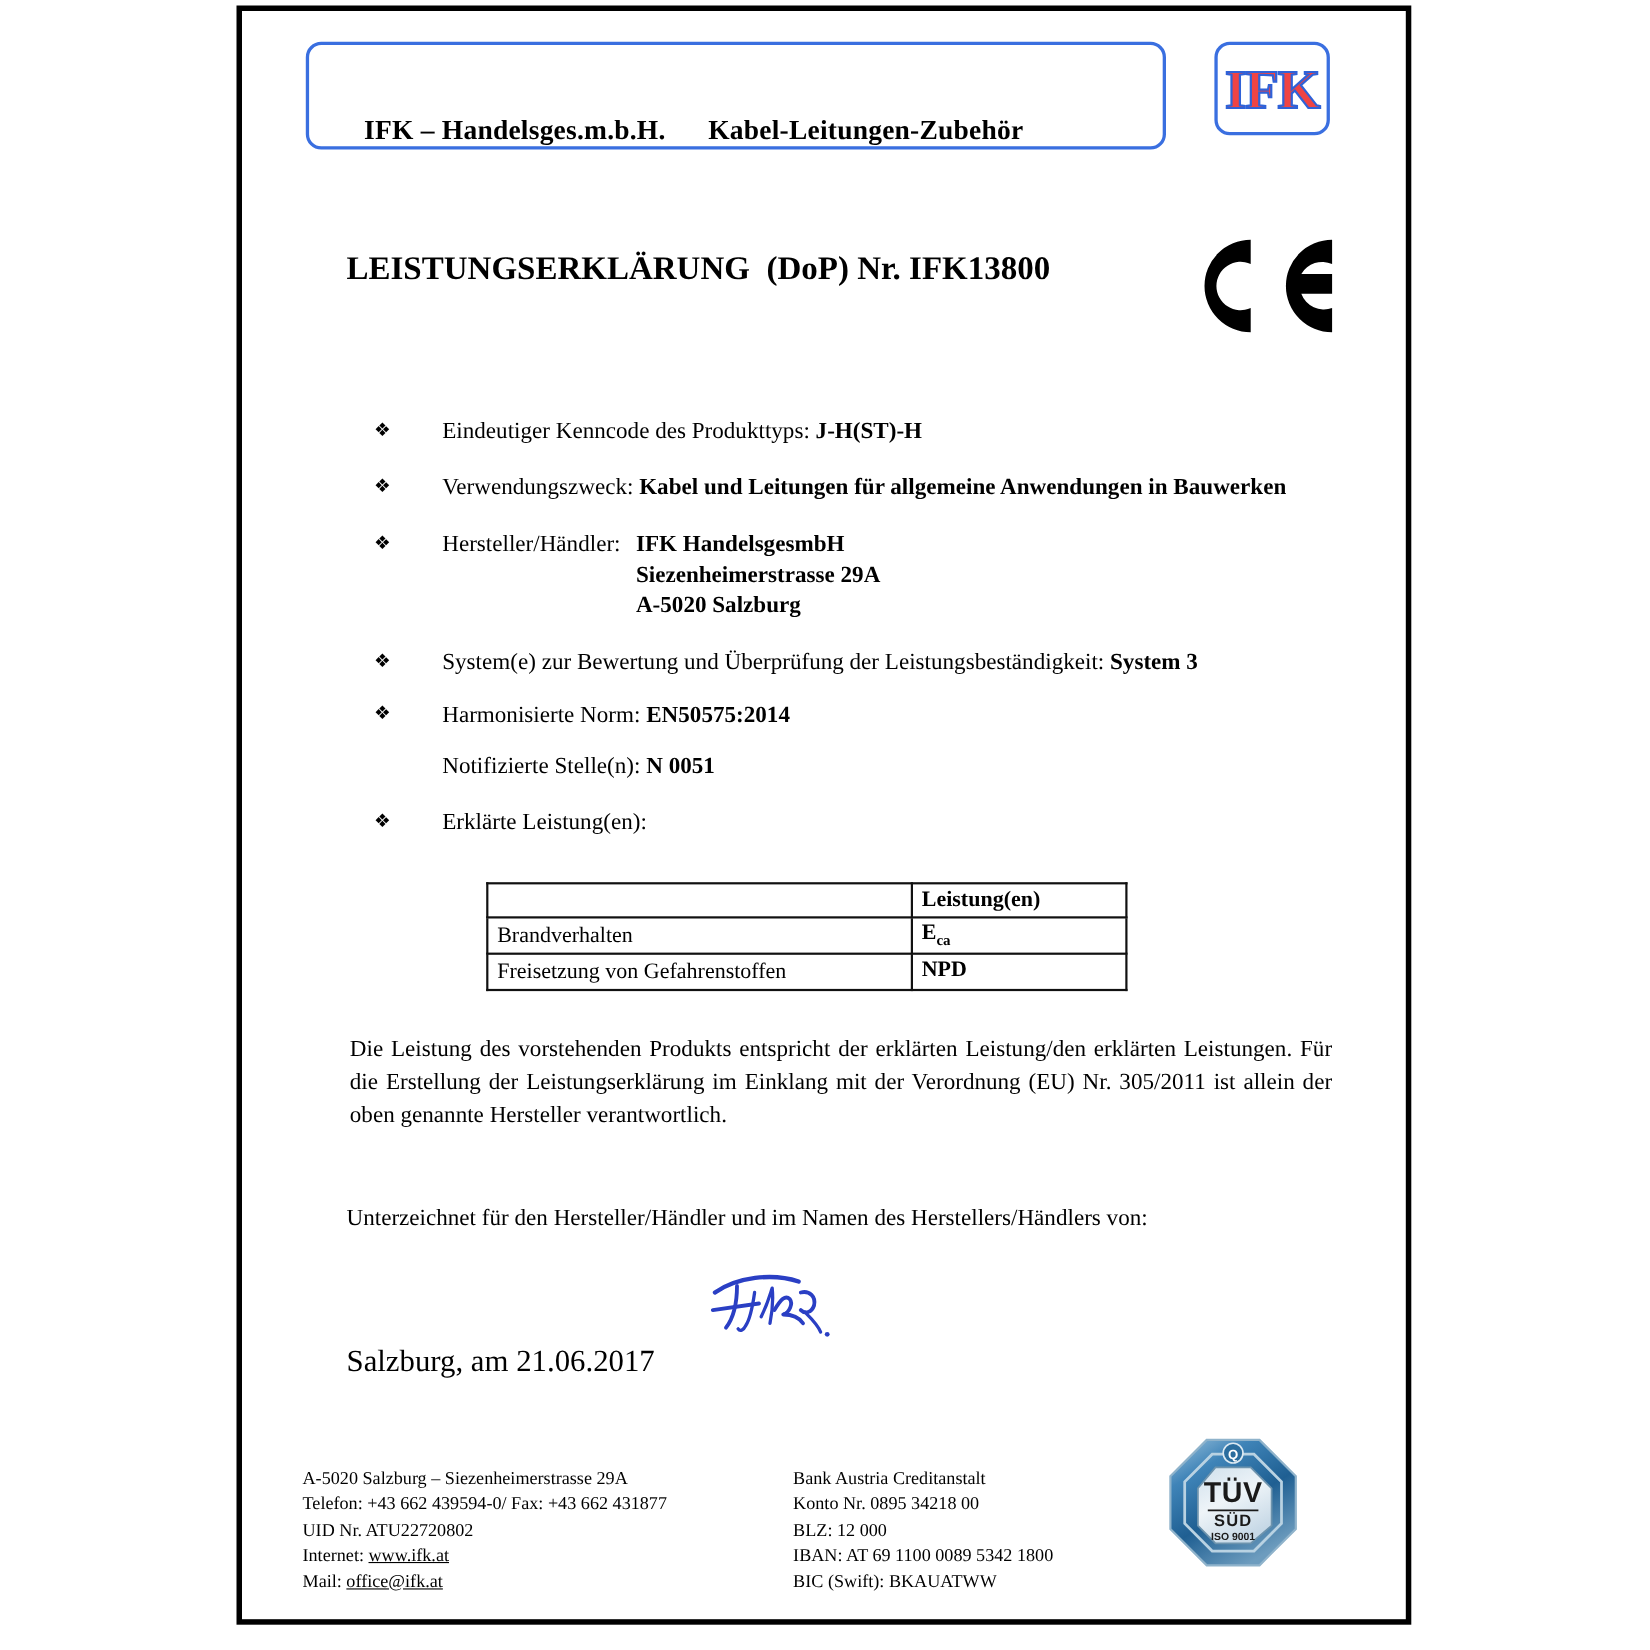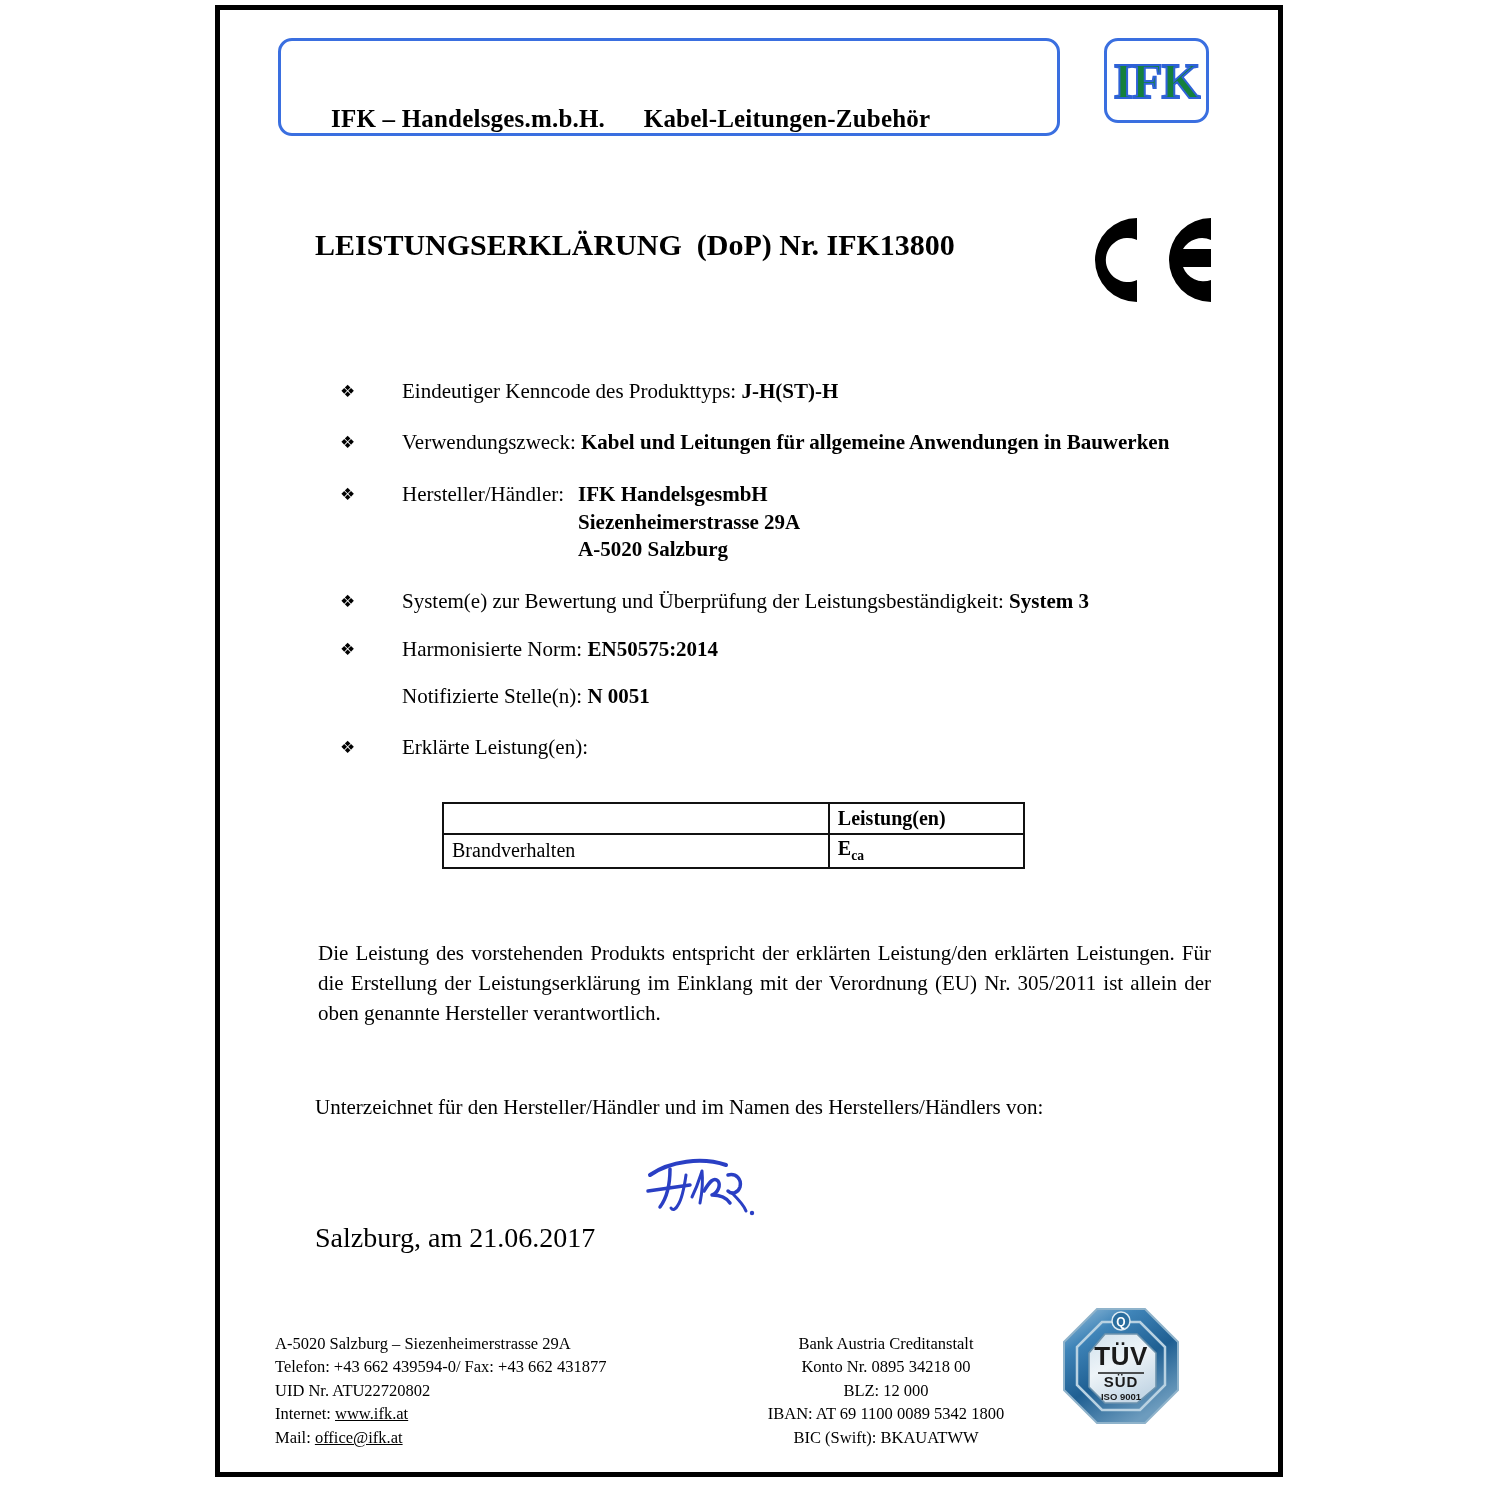--- a/index.html
+++ b/index.html
@@ -64,21 +64,21 @@
     box-sizing: border-box;
     display: flex;
     align-items: center;
     justify-content: center;
   }
   .logo-letters {
     font-family: "Liberation Serif", "DejaVu Serif", serif;
     font-weight: bold;
     font-size: 50px;
     line-height: 1;
-    color: #15803d;
+    color: #ef4444;
     -webkit-text-stroke: 2px #2f62d8;
     letter-spacing: -1px;
   }
 
   
   .doc-title {
     position: absolute;
     left: 95px;
     top: 218px;
     font-weight: bold;
@@ -194,21 +194,21 @@
     left: 55px;
     top: 1322px;
     font-size: 16.5px;
     line-height: 1.42;
   }
   .footer-col {
     position: absolute;
     top: 0;
   }
   .footer-col.left { left: 0; width: 380px; }
-  .footer-col.right { left: 446px; width: 330px; text-align: center; }
+  .footer-col.right { left: 446px; width: 330px; }
   .u { text-decoration: underline; }
 
   .tuv {
     position: absolute;
     left: 840px;
     top: 1295px;
   }
 </style>
 </head>
 <body>
@@ -280,20 +280,24 @@
 
   <table class="perf-table">
     <tbody>
       <tr>
         <td class="col-a"></td>
         <td class="col-b hdr">Leistung(en)</td>
       </tr>
       <tr>
         <td class="col-a">Brandverhalten</td>
         <td class="col-b val"><span>E</span><sub>ca</sub></td>
+      </tr>
+      <tr>
+        <td class="col-a">Freisetzung von Gefahrenstoffen</td>
+        <td class="col-b val"><span>NPD</span><sub></sub></td>
       </tr>
     </tbody>
   </table>
 
   <div class="body-par">Die Leistung des vorstehenden Produkts entspricht der erklärten Leistung/den erklärten Leistungen. Für die Erstellung der Leistungserklärung im Einklang mit der Verordnung (EU) Nr. 305/2011 ist allein der oben genannte Hersteller verantwortlich.</div>
 
   <div class="sign-intro">Unterzeichnet für den Hersteller/Händler und im Namen des Herstellers/Händlers von:</div>
 
   <div class="signature-img">
     <svg width="150" height="80" viewBox="0 0 150 80" xmlns="http://www.w3.org/2000/svg">

